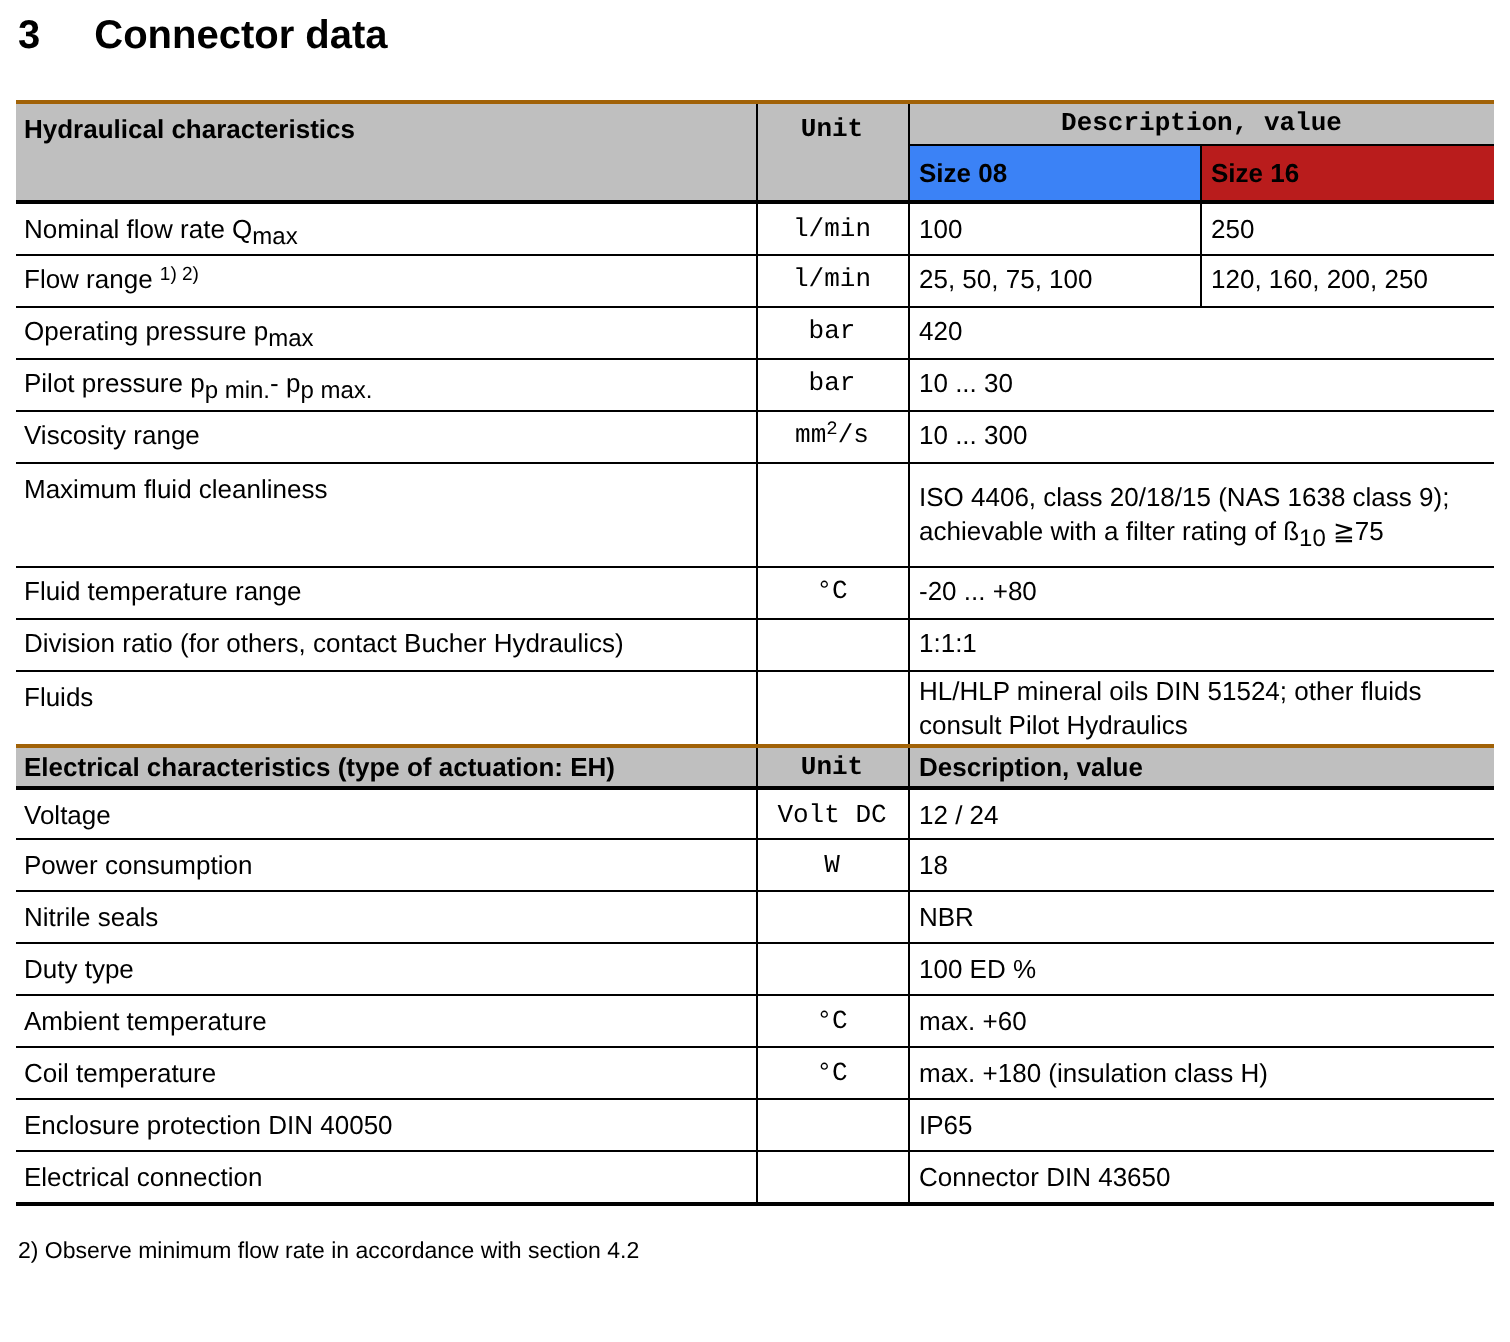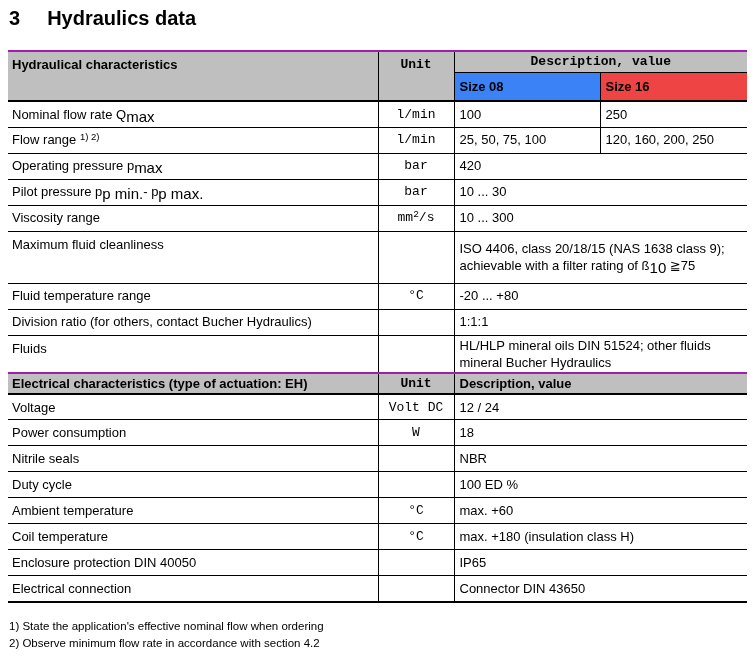--- a/index.html
+++ b/index.html
@@ -23,59 +23,59 @@
     padding:1px 4px; vertical-align:middle; text-align:left;
     font-weight:normal; overflow:hidden;
   }
   td.val { padding-left:5px; }
   .c  { text-align:center;font-family:Liberation Mono, monospace; }
   .hdr { background:#bfbfbf; font-weight:bold; }
   .vtop { vertical-align:top; padding-top:4px; }
   .br  { border-right:1px solid #000; }
   .bb  { border-bottom:1px solid #000; }
   .bb2 { border-bottom:2px solid #000; }
-  .bt2 { border-top:2px solid #a21caf; }
+  .bt2 { border-top:2px solid #a16207; }
   tr.hh1 { height:21px; }
   tr.hh2 { height:29px; }
   tr.r   { height:26px; }
   tr.tallA { height:52px;margin-top:24px; }
   tr.tallB { height:25px;margin-left:47px; }
   tr.eh  { height:16px;border-radius:12px; }
-  sub { font-size:15px; vertical-align:-3px; line-height:0; }
+  sub { font-size:12px; vertical-align:-3px; line-height:0; }
   sup { font-size:9.5px; vertical-align:4px;  line-height:0; }
   .footnotes {
     position:absolute; left:9px; top:618px;
     font-size:11.5px; line-height:17px;
   }
 </style>
 </head>
 <body>
 
 <div class="title">
   <span>3</span>
-  <span>Hydraulics data</span>
+  <span>Connector data</span>
 </div>
 
 <table class="tech">
   <colgroup>
     <col style="width:370px">
       <col style="width:76px">
       <col style="width:146px">
       <col style="width:147px">
   </colgroup>
 
   <tbody>
       <tr class="hh1">
     <td rowspan="2" class="hdr bt2 bb2 br vtop" style="background: rgb(191, 191, 191);">Hydraulical characteristics</td>
     <td rowspan="2" class="hdr bt2 bb2 br c vtop" style="background: rgb(191, 191, 191);">Unit</td>
     <td colspan="2" class="hdr bt2 bb c" style="background: rgb(191, 191, 191);">Description, value</td>
   </tr>
   <tr class="hh2">
     <td class="hdr bb2 br val" style="background: #3b82f6;">Size 08</td>
-    <td class="hdr bb2 val" style="background: #ef4444;">Size 16</td>
+    <td class="hdr bb2 val" style="background: #b91c1c;">Size 16</td>
   </tr>
 
   <tr class="r">
     <td class="br bb"><span>Nominal flow rate Q</span><sub>max</sub></td>
     <td class="br bb c">l/min</td>
     <td class="br bb val">100</td>
     <td class="bb val">250</td>
   </tr>
   <tr class="r">
     <td class="br bb"><span>Flow range </span><sup>1) 2)</sup></td>
@@ -109,21 +109,21 @@
     <td colspan="2" class="bb val">-20 ... +80</td>
   </tr>
   <tr class="r">
     <td class="br bb"><span>Division ratio (for others, contact Bucher Hydraulics)</span></td>
     <td class="br bb c"></td>
     <td colspan="2" class="bb val">1:1:1</td>
   </tr>
   <tr class="tallB">
     <td class="br bb vtop"><span>Fluids</span></td>
     <td class="br bb c"></td>
-    <td colspan="2" class="bb val"><span>HL/HLP mineral oils DIN 51524; other fluids</span><br><span>mineral Bucher Hydraulics</span></td>
+    <td colspan="2" class="bb val"><span>HL/HLP mineral oils DIN 51524; other fluids</span><br><span>consult Pilot Hydraulics</span></td>
   </tr>
 
   <tr class="eh">
     <td class="hdr bt2 bb2 br" style="background: rgb(191, 191, 191);">Electrical characteristics (type of actuation: EH)</td>
     <td class="hdr bt2 bb2 br c" style="background: rgb(191, 191, 191);">Unit</td>
     <td colspan="2" class="hdr bt2 bb2 val" style="background: rgb(191, 191, 191);">Description, value</td>
   </tr>
 
   <tr class="r">
     <td class="br bb">Voltage</td>
@@ -134,21 +134,21 @@
     <td class="br bb">Power consumption</td>
     <td class="br bb c">W</td>
     <td colspan="2" class="bb val">18</td>
   </tr>
   <tr class="r">
     <td class="br bb">Nitrile seals</td>
     <td class="br bb c"></td>
     <td colspan="2" class="bb val">NBR</td>
   </tr>
   <tr class="r">
-    <td class="br bb">Duty cycle</td>
+    <td class="br bb">Duty type</td>
     <td class="br bb c"></td>
     <td colspan="2" class="bb val">100 ED %</td>
   </tr>
   <tr class="r">
     <td class="br bb">Ambient temperature</td>
     <td class="br bb c">°C</td>
     <td colspan="2" class="bb val">max. +60</td>
   </tr>
   <tr class="r">
     <td class="br bb">Coil temperature</td>
@@ -162,15 +162,14 @@
   </tr>
   <tr class="r">
     <td class="br bb2">Electrical connection</td>
     <td class="br bb2 c"></td>
     <td colspan="2" class="bb2 val">Connector DIN 43650</td>
   </tr>
 </tbody>
   </table>
 
 <div class="footnotes">
-  <div>1) State the application's effective nominal flow when ordering</div>
   <div>2) Observe minimum flow rate in accordance with section 4.2</div>
 </div>
 
 </body></html>

